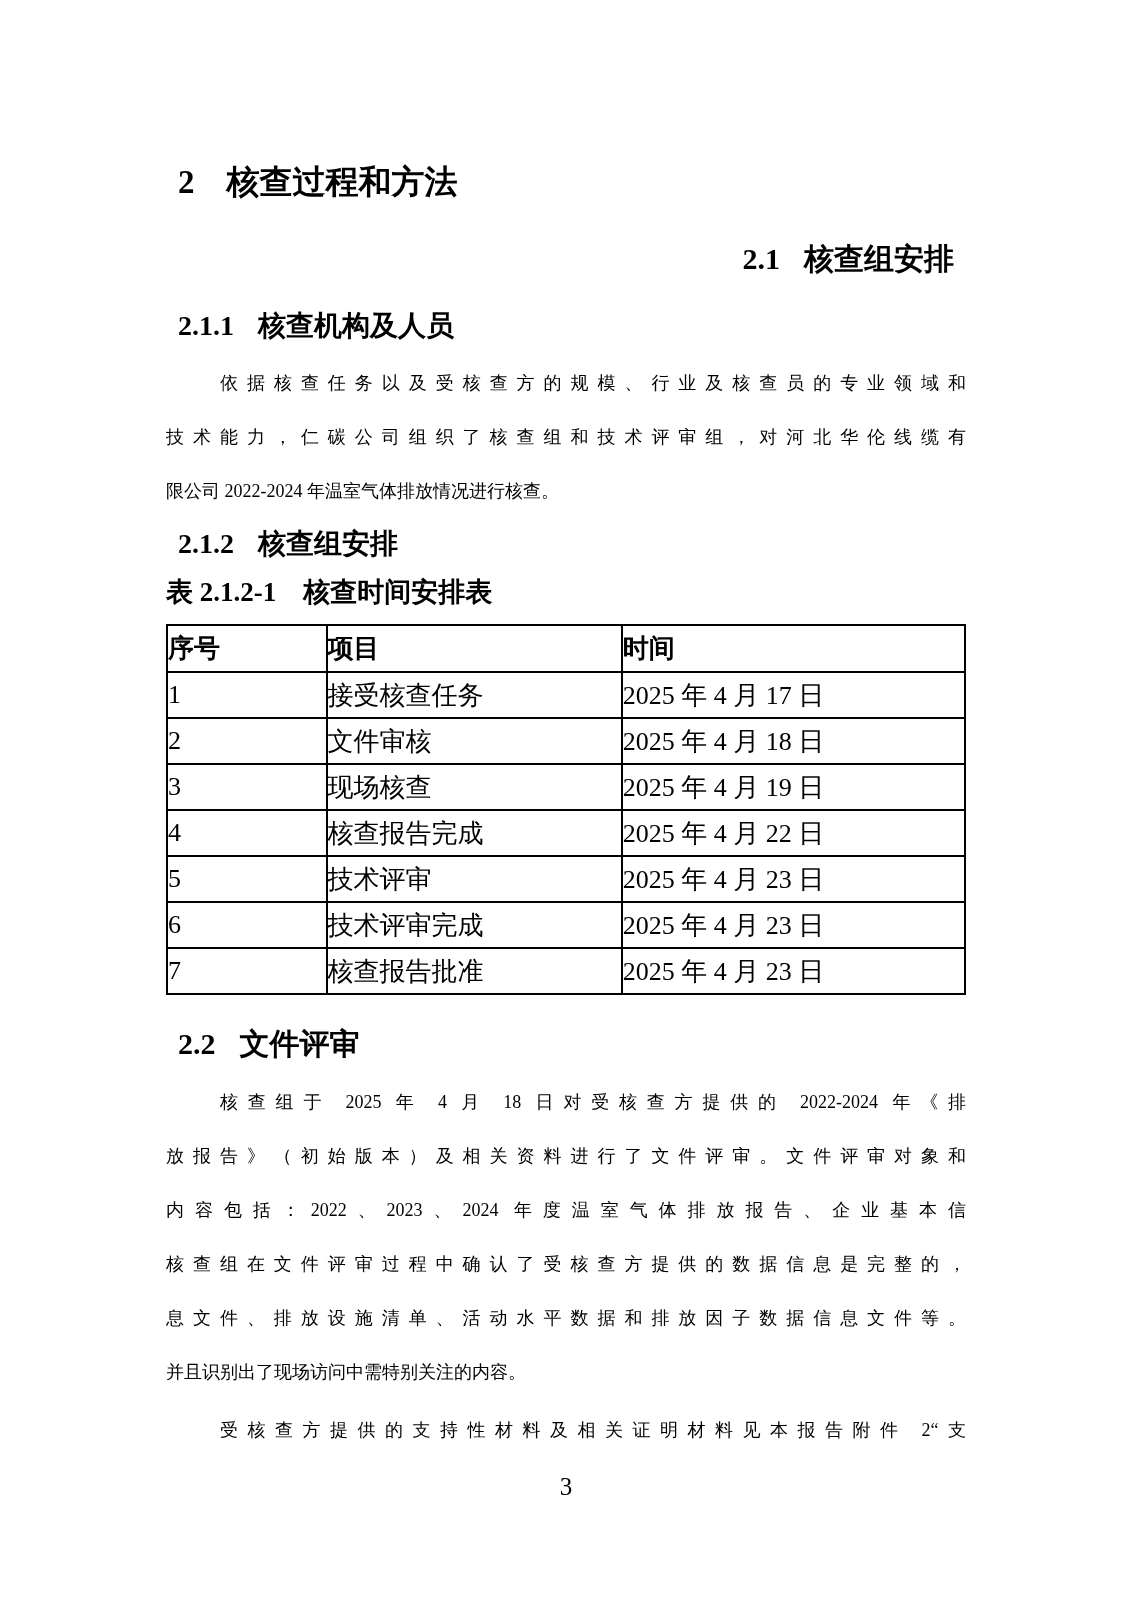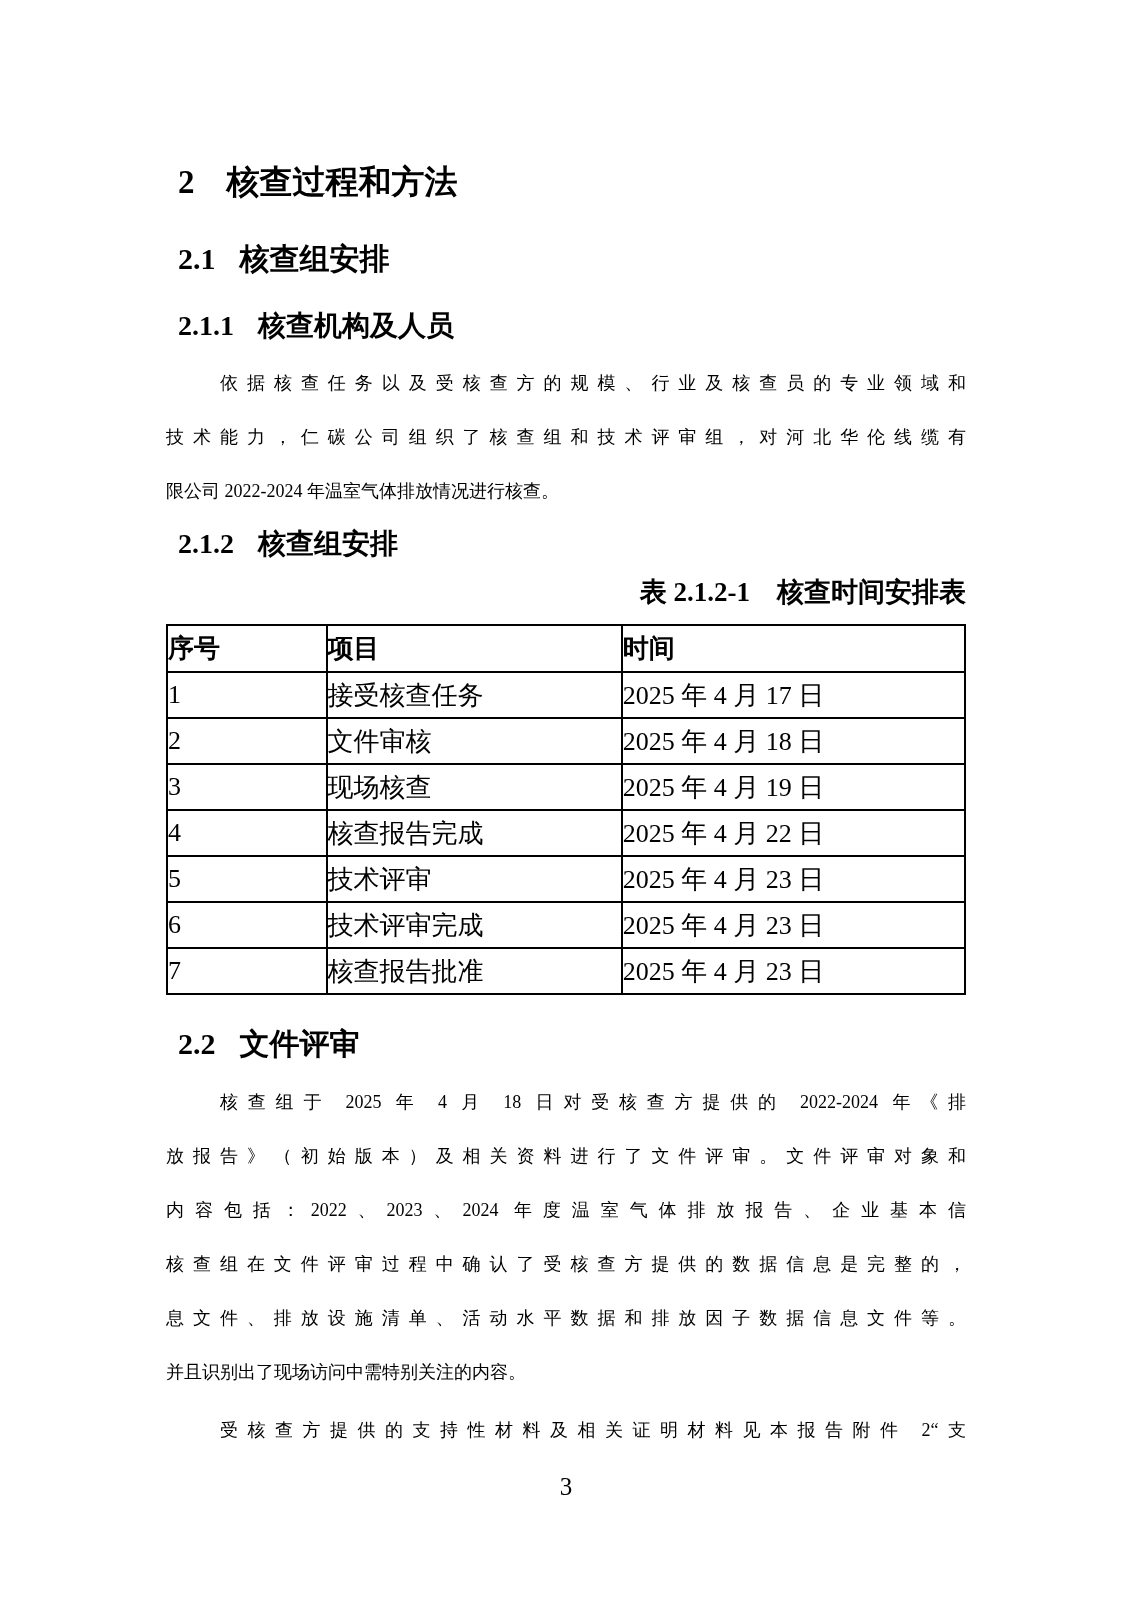--- a/index.html
+++ b/index.html
@@ -24,21 +24,21 @@
   .heading {
     font-weight: bold;
     margin: 12px;
     white-space: nowrap;
   }
   .h-top   { font-size: 33px; line-height: 40px; }
   .h-sub   { font-size: 30px; line-height: 38px; }
   .h-sub3  { font-size: 28px; line-height: 36px; }
   .hnum-wide  { display: inline-block; margin-right: 32px; }
   .hnum       { display: inline-block; margin-right: 24px; }
-  .mt-h21  { margin-top: 38px; }
+  .mt-h21  { margin-top: 38px; text-align: right; }
   .mt-h211 { margin-top: 30px; }
   .mt-h212 { margin-top: 8px; }
   .mt-h22  { margin-top: 30px; }
 
   .para { margin: 0; }
   .para1 { margin-top: 8px; }
   .para2 { margin-top: 8px; }
   .para3 { margin-top: 4px; }
   .bline {
     font-size: 18px;
@@ -49,21 +49,21 @@
   .jl {
     text-align: justify;
     text-align-last: justify;
   }
   .indent { text-indent: 54px; }
 
   .tbl-caption {
     margin-top: 12px;
     font-size: 27px;
     font-weight: bold;
-    text-align: right;
+    text-align: left;
     line-height: 36px;
   }
   table.schedule {
     margin-top: 14px;
     width: 100%;
     border-collapse: collapse;
     table-layout: fixed;
   }
   table.schedule col.c1 { width: 20%; }
   table.schedule col.c2 { width: 37%; }

